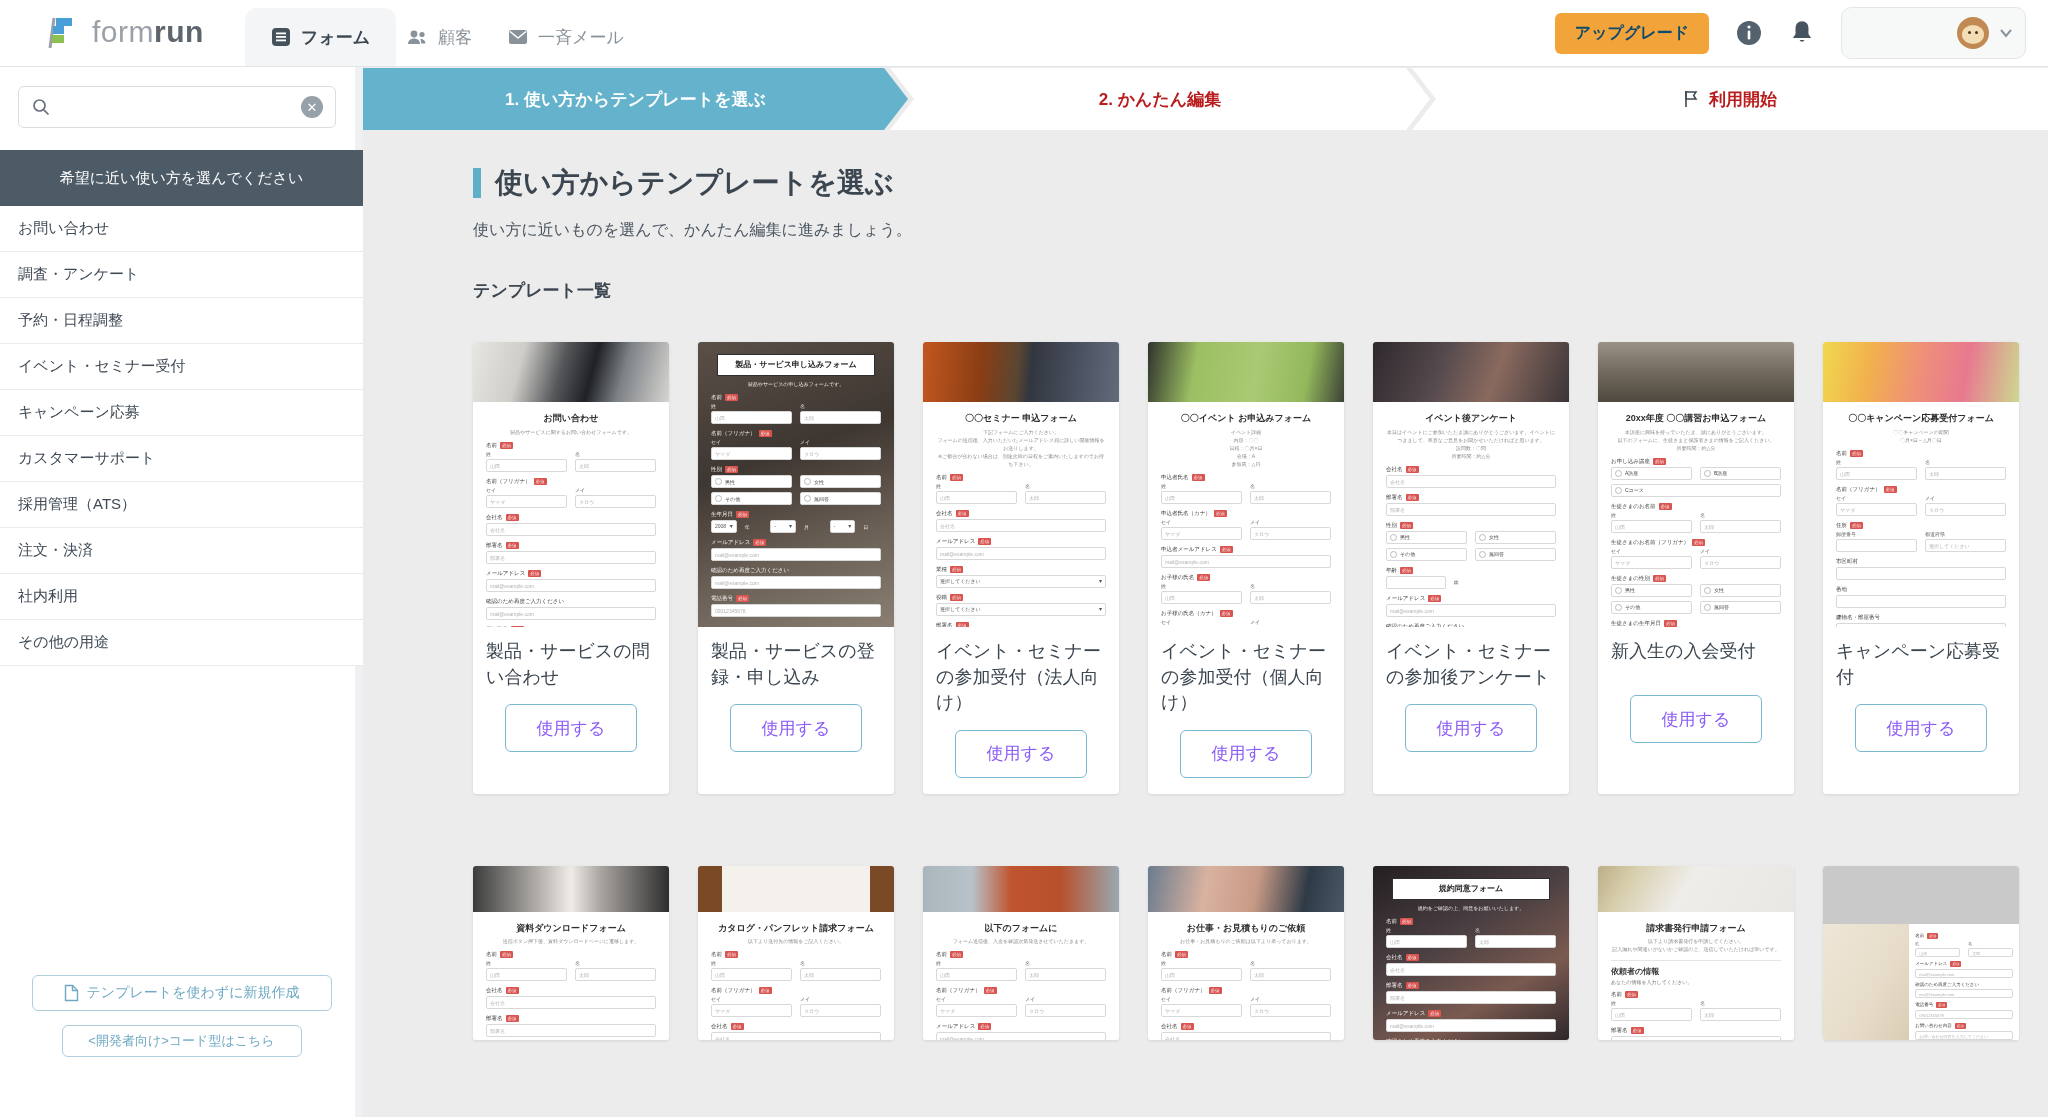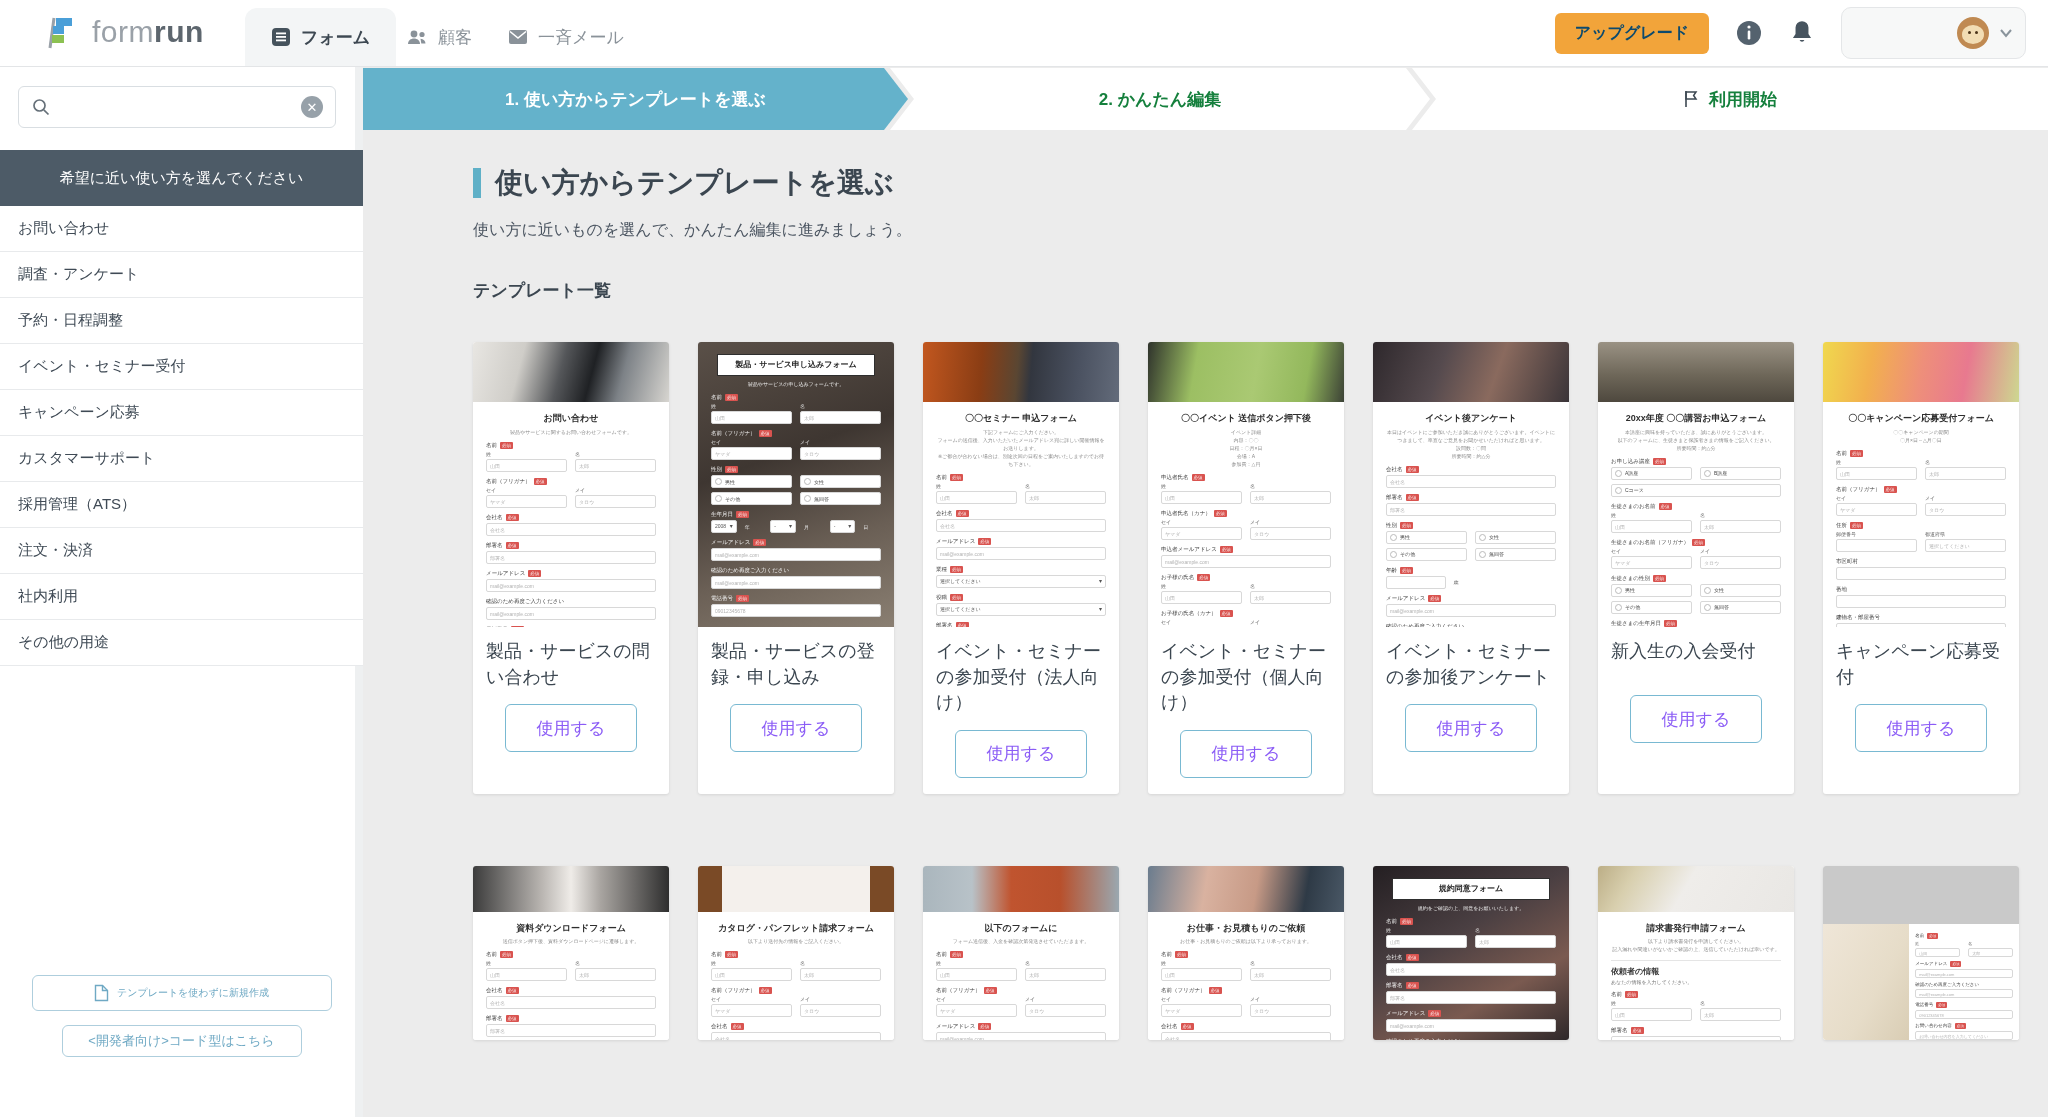--- a/index.html
+++ b/index.html
@@ -25,27 +25,27 @@
   
   .sidebar{position:absolute;left:0;top:66px;width:363px;height:1051px;background:#fff;z-index:20;}
   .sb-track{position:absolute;right:0;top:0;width:8px;height:100%;background:#eef0f1;}
   .searchbox{position:absolute;left:18px;top:20px;width:318px;height:42px;border:1px solid #d9dee2;border-radius:6px;background:#fff;display:flex;align-items:center;padding:0 12px;box-sizing:border-box;gap:8px;}
   .searchbox input{flex:1;border:none;outline:none;font-size:15px;color:#3d4852;background:transparent;}
   .clear-btn{width:22px;height:22px;border-radius:50%;background:#97a1a9;color:#fff;display:flex;align-items:center;justify-content:center;font-size:13px;cursor:pointer;flex:none;}
   .sb-header{position:absolute;left:0;top:84px;width:100%;height:56px;background:#4d5b67;color:#fff;font-size:15px;display:flex;align-items:center;justify-content:center;}
   .sb-list{position:absolute;left:0;top:140px;width:100%;}
   .sb-item{height:45px;display:flex;align-items:center;padding-left:18px;font-size:15px;color:#3f4a55;border-bottom:1px solid #e8eaec;cursor:pointer;background:#fff;}
   .sb-bottom-btn{position:absolute;left:50%;transform:translateX(-50%);border:1px solid #aecedd;border-radius:6px;background:#fff;color:#6fa9c4;display:flex;align-items:center;justify-content:center;gap:8px;cursor:pointer;box-sizing:border-box;}
-  .btn-newform{top:909px;width:300px;height:36px;font-size:10px;}
+  .btn-newform{top:909px;width:300px;height:36px;font-size:14px;}
   .btn-devcode{top:959px;width:240px;height:32px;font-size:13px;}
 
   
   .main{position:absolute;left:363px;top:66px;width:1685px;height:1051px;background:#ececec;}
   .stepper{position:absolute;left:0;top:2px;width:1685px;height:62px;}
-  .step{position:absolute;top:0;height:62px;display:flex;align-items:center;justify-content:center;gap:10px;font-size:17px;font-weight:bold;color:#15803d;background:#fff;box-sizing:border-box;}
+  .step{position:absolute;top:0;height:62px;display:flex;align-items:center;justify-content:center;gap:10px;font-size:17px;font-weight:bold;color:#b91c1c;background:#fff;box-sizing:border-box;}
   .step1{left:0;width:545px;background:#64b2cb;color:#fff;clip-path:polygon(0 0,calc(100% - 24px) 0,100% 50%,calc(100% - 24px) 100%,0 100%);}
   .step2{left:527px;width:540px;clip-path:polygon(0 0,calc(100% - 24px) 0,100% 50%,calc(100% - 24px) 100%,0 100%,24px 50%);}
   .step3{left:1049px;width:636px;clip-path:polygon(0 0,100% 0,100% 100%,0 100%,24px 50%);}
 
   .content{position:absolute;left:0;top:64px;width:1685px;padding:34px 0 0 110px;box-sizing:border-box;}
   .page-title{display:flex;align-items:center;gap:14px;margin-bottom:18px;}
   .title-bar{width:8px;height:30px;background:#5fb0c7;flex:none;}
   .page-title h1{margin:0;font-size:28px;color:#3b4650;font-weight:bold;}
   .subtitle{font-size:16px;color:#4b5561;margin-bottom:38px;}
   .section-title{font-size:17px;font-weight:bold;color:#3b4650;margin-bottom:40px;}
@@ -480,21 +480,21 @@
                 </div>
               </div>
             </div>
             <div class="card-title">イベント・セミナーの参加受付（法人向け）</div>
             <button class="use-btn">使用する</button>
           </div>
           <div class="card">
             <div class="thumb photo">
               <div class="t-banner" style="background: linear-gradient(100deg, rgb(47, 51, 44) 0%, rgb(156, 191, 99) 25%, rgb(170, 201, 115) 55%, rgb(147, 184, 92) 80%, rgb(60, 66, 54) 100%);"></div>
               <div class="t-body">
-                <div class="t-title">〇〇イベント 送信ボタン押下後</div>
+                <div class="t-title">〇〇イベント お申込みフォーム</div>
                 <div class="t-note">イベント詳細</div>
                 <div class="t-note">内容：〇〇</div>
                 <div class="t-note">日程：〇月×日</div>
                 <div class="t-note">会場：A</div>
                 <div class="t-note">参加費：△円</div>
                 <div class="t-field">
                   <div class="t-label">
                     <span class="t-ltext">申込者氏名</span>
                     <span class="t-badge">必須</span>
                   </div>

